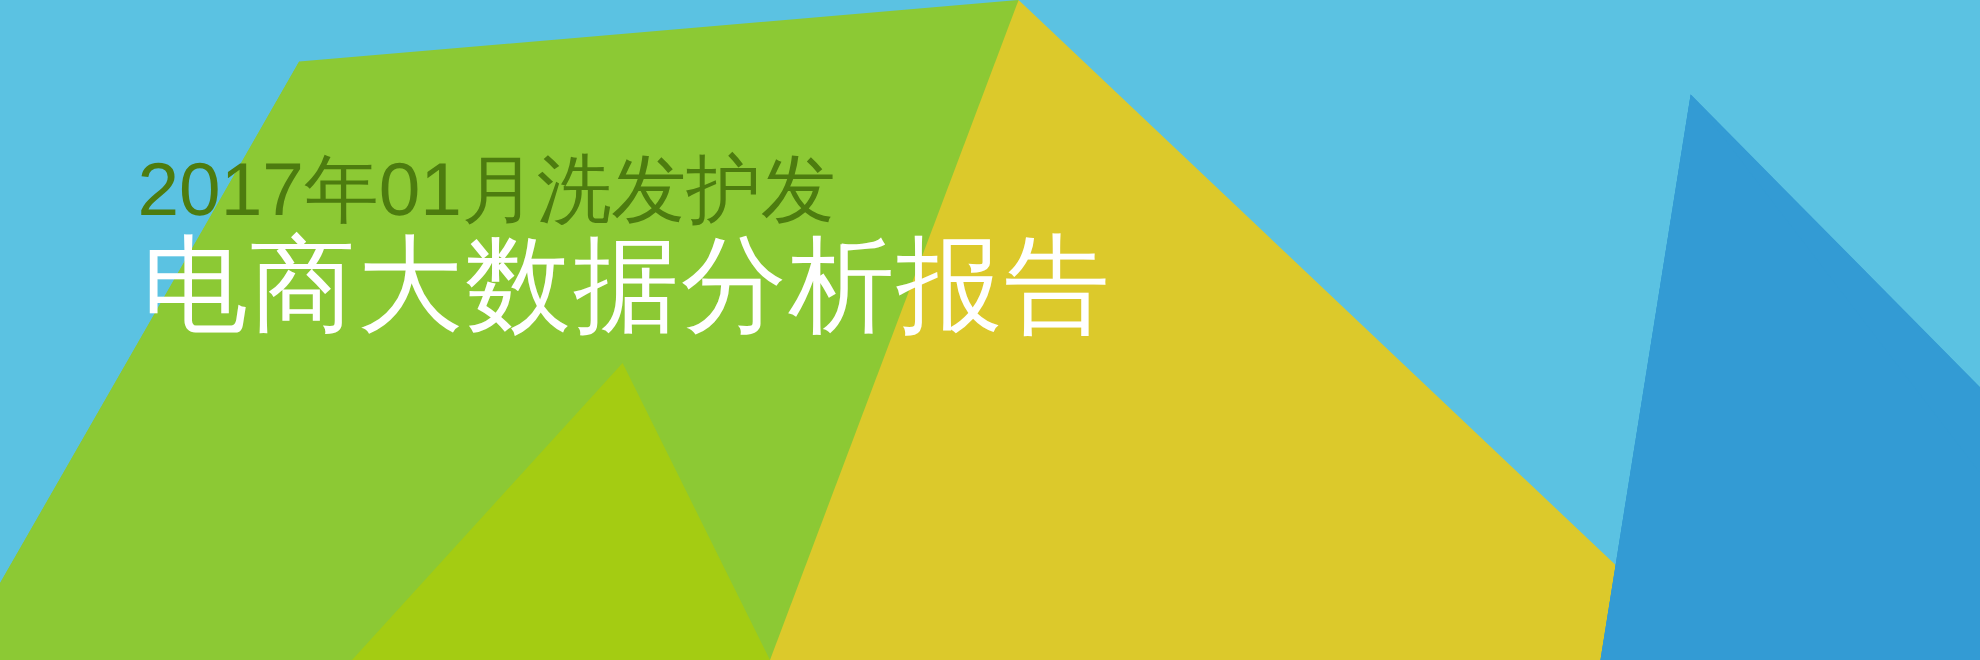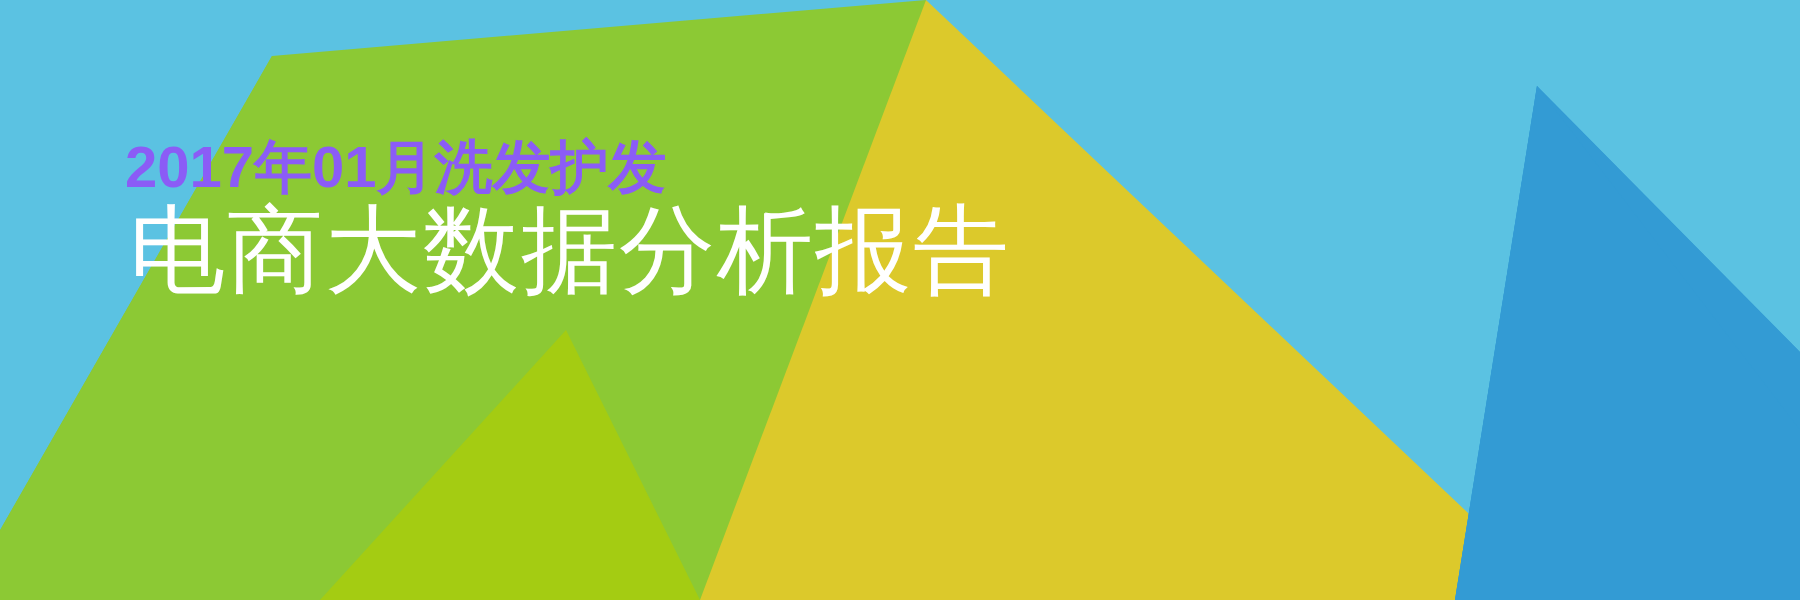--- a/index.html
+++ b/index.html
@@ -23,23 +23,23 @@
     display: block;
   }
   #title-block {
     position: absolute;
     left: 125px;
     top: 138px;
     z-index: 5;
     pointer-events: none;
   }
   .title-line-1 {
-    color: #8b5cf6;
-    font-size: 58px;
-    font-weight: bold;
+    color: #4d7c0f;
+    font-size: 68px;
+    font-weight: normal;
     line-height: 1.0;
     letter-spacing: 0px;
     white-space: nowrap;
     margin: 0 0 6px 0;
   }
   .title-line-2 {
     color: #ffffff;
     font-size: 96px;
     font-weight: normal;
     line-height: 1.0;

